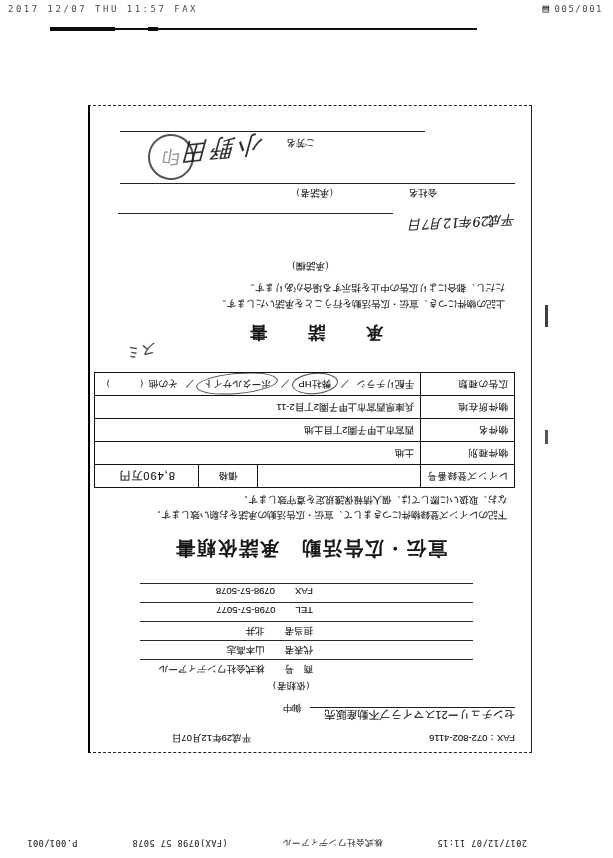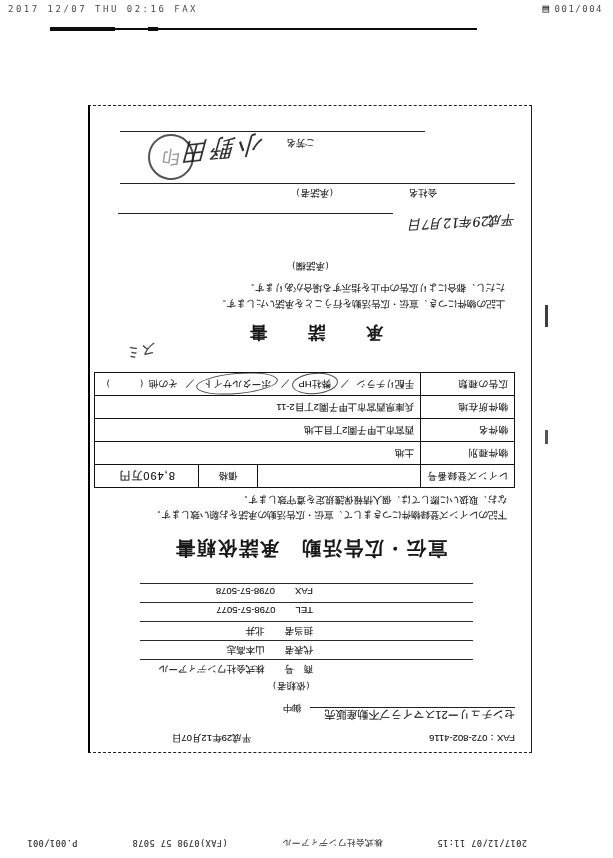--- a/index.html
+++ b/index.html
@@ -127,24 +127,24 @@
     position:absolute;right:28px;bottom:2px;
     width:42px;height:42px;border:2.2px solid rgba(25,25,25,.75);
     border-radius:50%;transform:rotate(9deg);
     display:flex;align-items:center;justify-content:center;
   }
   .hanko span{font-size:18px;opacity:.45;}
 </style>
 </head>
 <body>
 
-<div class="recv-header">2017 12/07 THU 02:16  FAX</div>
+<div class="recv-header">2017 12/07 THU 11:57  FAX</div>
 <div class="recv-pages">
   <span class="pg-icon">▤</span>
-  <span>001/004</span>
+  <span>005/001</span>
 </div>
 
 <div class="artifact a1"></div>
 <div class="artifact a2"></div>
 <div class="artifact a3"></div>
 <div class="artifact a4"></div>
 <div class="artifact a5"></div>
 
 <div class="fax-rotated">
 

